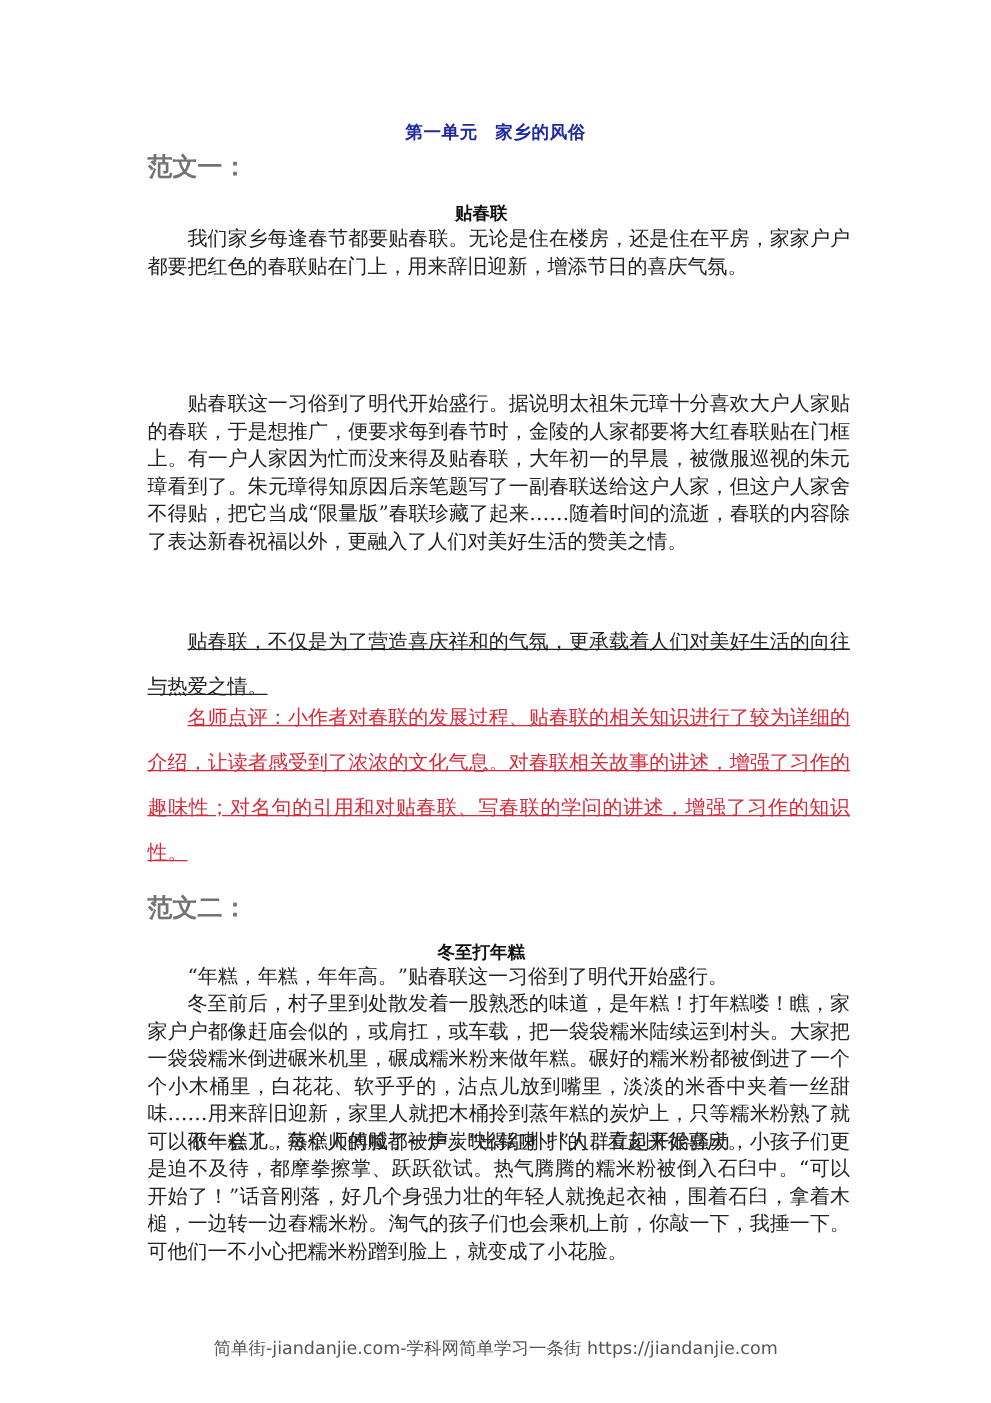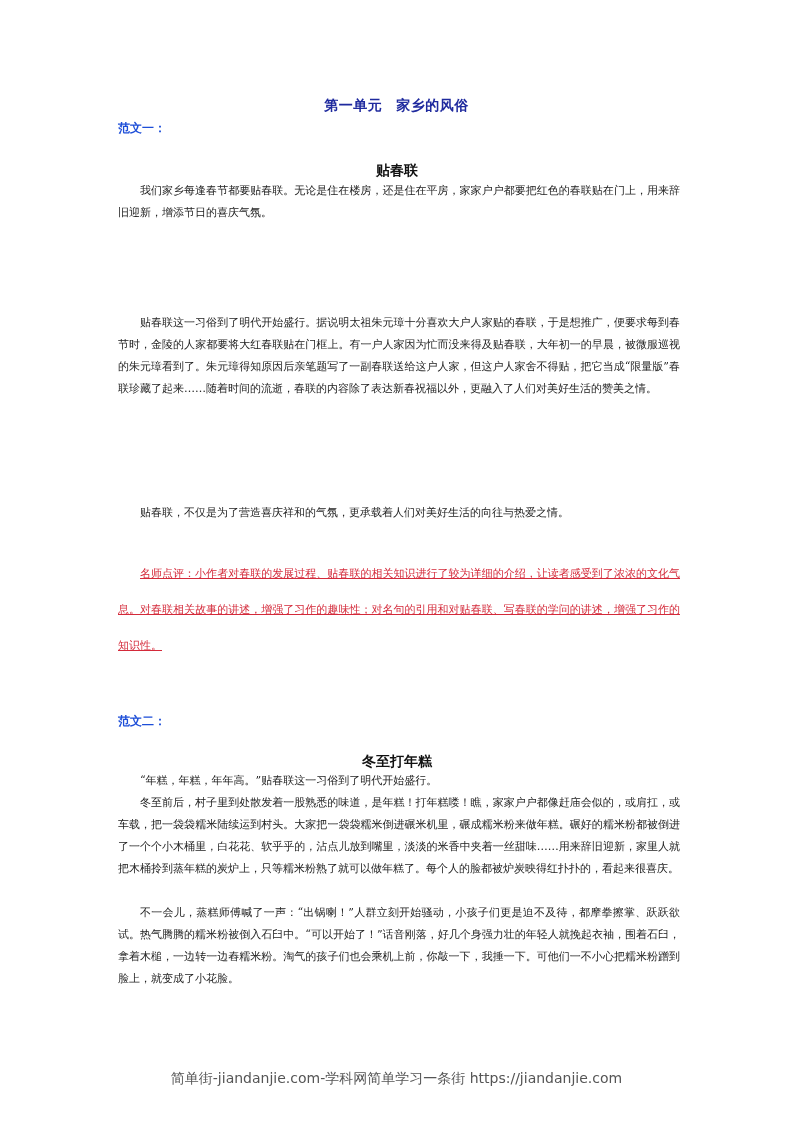--- a/index.html
+++ b/index.html
@@ -4,46 +4,46 @@
   <style>
     html, body { margin: 0; padding: 0; background: #ffffff; }
     body { width: 793px; height: 1122px; position: relative; overflow: hidden;
            font-family: "DejaVu Serif", "Liberation Serif", serif; color: #1a1a1a; }
     .page { position: absolute; left: 0; top: 0; width: 793px; height: 1122px; }
     .unit-title { position: absolute; top: 97px; left: 0; width: 793px; text-align: center;
                   font-family: "DejaVu Sans", "Liberation Sans", sans-serif; font-weight: bold;
                   font-size: 14px; color: #1f2a9e; letter-spacing: 0.5px; }
     .unit-title .gap { display: inline-block; width: 14px; }
     .section-label { position: absolute; left: 118px; font-family: "DejaVu Sans", "Liberation Sans", sans-serif;
-                     font-weight: bold; font-size: 12px; color: #1d4ed8; }
-    .essay-title { position: absolute; left: 12px; width: 770px; text-align: center;
+                     font-weight: bold; font-size: 20px; color: #737373; }
+    .essay-title { position: absolute; left: 0; width: 770px; text-align: center;
                    font-family: "DejaVu Sans", "Liberation Sans", sans-serif; font-weight: bold;
                    font-size: 14px; color: #111; }
-    .para { position: absolute; left: 118px; width: 562px; font-size: 11px; line-height: 22px;
+    .para { position: absolute; left: 118px; width: 562px; font-size: 16px; line-height: 22px;
             text-indent: 2em; text-align: justify; color: #222; margin: 0; }
     .para.loose { line-height: 36px; }
     .para.comment { color: #d42a3a; line-height: 36px; text-decoration: underline; }
     .footer { position: absolute; top: 1070px; left: 0; width: 793px; text-align: center;
               font-family: "DejaVu Sans", "Liberation Sans", sans-serif; font-size: 14px; color: #555; }
   </style>
 </head>
 <body>
 
 <div class="page">
 
   <div class="unit-title">
     <span>第一单元</span><span class="gap"></span><span>家乡的风俗</span>
   </div>
 
   <div class="section-label" style="top:120px;">范文一：</div>
   <div class="essay-title" style="top:162px;">贴春联</div>
 
   <p class="para" style="top:180px;">我们家乡每逢春节都要贴春联。无论是住在楼房，还是住在平房，家家户户都要把红色的春联贴在门上，用来辞旧迎新，增添节日的喜庆气氛。</p>
   <p class="para" style="top:312px;">贴春联这一习俗到了明代开始盛行。据说明太祖朱元璋十分喜欢大户人家贴的春联，于是想推广，便要求每到春节时，金陵的人家都要将大红春联贴在门框上。有一户人家因为忙而没来得及贴春联，大年初一的早晨，被微服巡视的朱元璋看到了。朱元璋得知原因后亲笔题写了一副春联送给这户人家，但这户人家舍不得贴，把它当成“限量版”春联珍藏了起来……随着时间的流逝，春联的内容除了表达新春祝福以外，更融入了人们对美好生活的赞美之情。</p>
-  <p class="para loose" style="top:495px;">贴春联，不仅是为了营造喜庆祥和的气氛，更承载着人们对美好生活的向往与热爱之情。</p>
+  <p class="para loose" style="top:495px;text-decoration:underline;">贴春联，不仅是为了营造喜庆祥和的气氛，更承载着人们对美好生活的向往与热爱之情。</p>
 
   <p class="para comment" style="top:556px;">名师点评：小作者对春联的发展过程、贴春联的相关知识进行了较为详细的介绍，让读者感受到了浓浓的文化气息。对春联相关故事的讲述，增强了习作的趣味性；对名句的引用和对贴春联、写春联的学问的讲述，增强了习作的知识性。</p>
 
   <div class="section-label" style="top:713px;">范文二：</div>
   <div class="essay-title" style="top:753px;">冬至打年糕</div>
 
   <p class="para" style="top:770px;">“年糕，年糕，年年高。”贴春联这一习俗到了明代开始盛行。</p>
   <p class="para" style="top:792px;">冬至前后，村子里到处散发着一股熟悉的味道，是年糕！打年糕喽！瞧，家家户户都像赶庙会似的，或肩扛，或车载，把一袋袋糯米陆续运到村头。大家把一袋袋糯米倒进碾米机里，碾成糯米粉来做年糕。碾好的糯米粉都被倒进了一个个小木桶里，白花花、软乎乎的，沾点儿放到嘴里，淡淡的米香中夹着一丝甜味……用来辞旧迎新，家里人就把木桶拎到蒸年糕的炭炉上，只等糯米粉熟了就可以做年糕了。每个人的脸都被炉炭映得红扑扑的，看起来很喜庆。</p>
   <p class="para" style="top:902px;">不一会儿，蒸糕师傅喊了一声：“出锅喇！”人群立刻开始骚动，小孩子们更是迫不及待，都摩拳擦掌、跃跃欲试。热气腾腾的糯米粉被倒入石臼中。“可以开始了！”话音刚落，好几个身强力壮的年轻人就挽起衣袖，围着石臼，拿着木槌，一边转一边舂糯米粉。淘气的孩子们也会乘机上前，你敲一下，我捶一下。可他们一不小心把糯米粉蹭到脸上，就变成了小花脸。</p>
 

